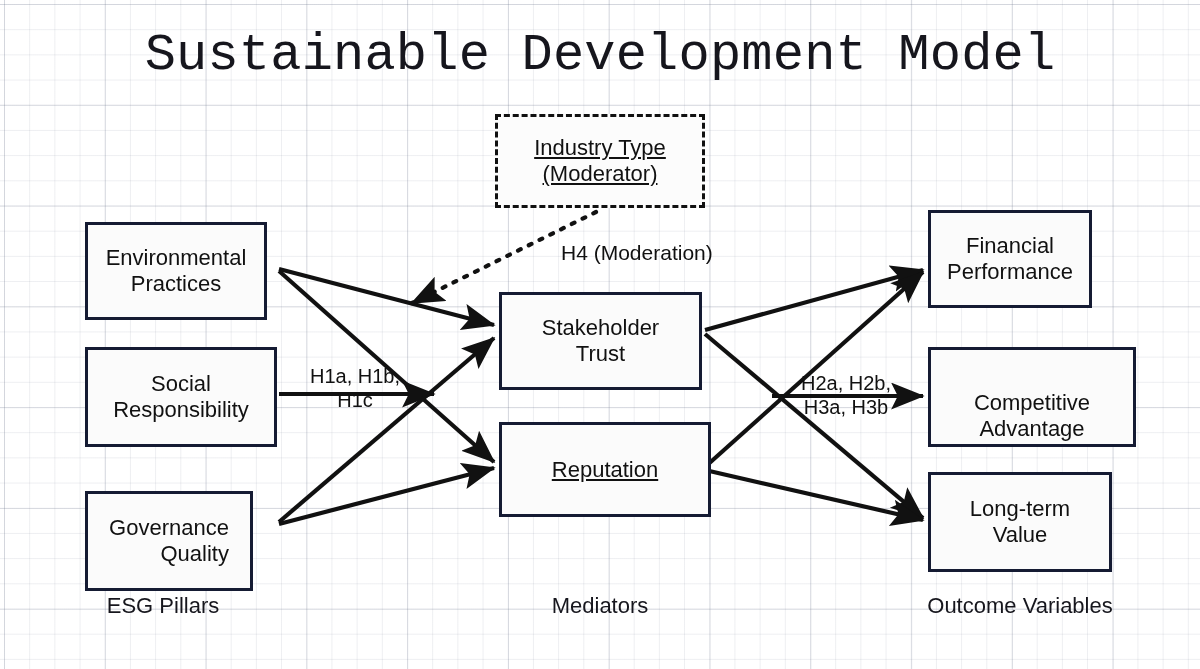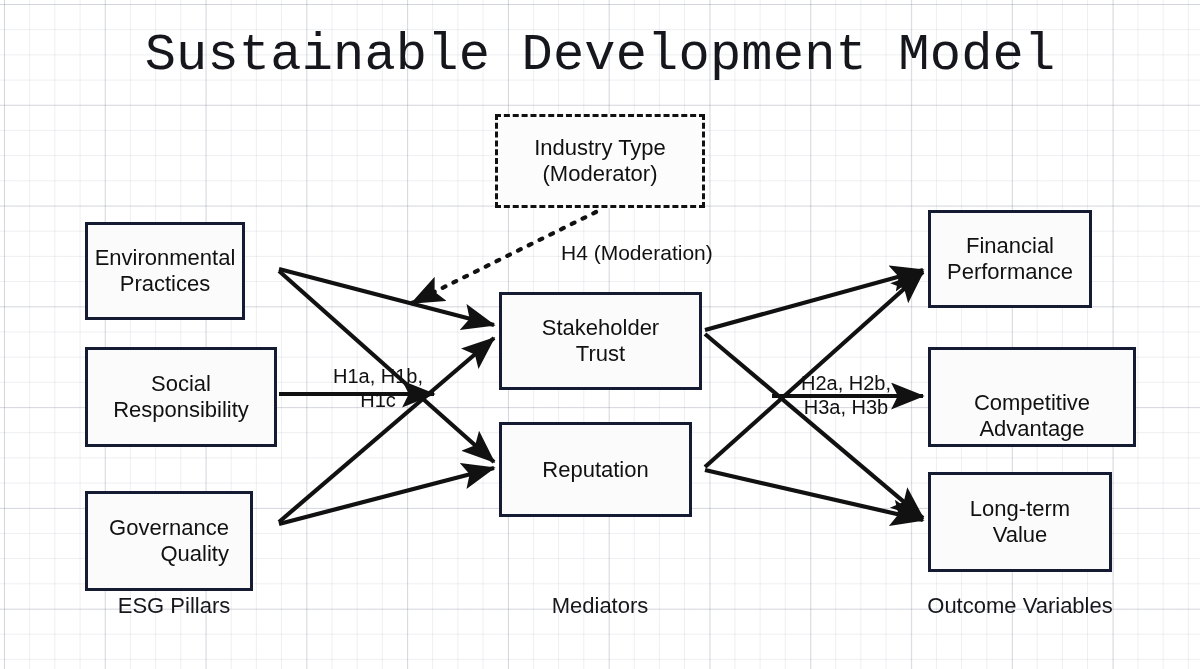--- a/index.html
+++ b/index.html
@@ -60,20 +60,21 @@
     justify-content: center;
     text-align: center;
     color: #111111;
     font-size: 22px;
     line-height: 1.18;
     padding: 2px 6px;
   }
   .node.dashed {
     border: 3px dashed #111111;
     background: #fcfcfc;
+    text-decoration: underline;
   }
 
   .edge-label {
     position: absolute;
     text-align: center;
     color: #111111;
     font-size: 20px;
     line-height: 1.22;
     white-space: nowrap;
   }
@@ -122,21 +123,21 @@
       <line x1="772" y1="396" x2="923" y2="396"></line>
 
       <line x1="705" y1="467" x2="923" y2="272"></line>
 
       <line x1="705" y1="470" x2="923" y2="520"></line>
     </g>
 
     <line x1="596" y1="212" x2="412" y2="303" stroke="#111111" stroke-width="4.2" fill="none" stroke-dasharray="3 9" stroke-linecap="round" marker-end="url(#arrowhead-dash)"></line>
   </svg>
 
-  <div class="node" style="left:85px; top:222px; width:160px; height:98px;">
+  <div class="node" style="left:85px; top:222px; width:182px; height:98px;">
     <span style="white-space:pre-line">Environmental
 Practices</span>
   </div>
   <div class="node" style="left:85px; top:347px; width:192px; height:100px;">
     <span style="white-space:pre-line">Social
 Responsibility</span>
   </div>
   <div class="node" style="left:85px; top:491px; width:168px; height:100px;text-align:right;">
     <span style="white-space:pre-line">Governance
 Quality</span>
@@ -144,48 +145,48 @@
 
   <div class="node dashed" style="left:495px; top:114px; width:210px; height:94px;">
     <span style="white-space:pre-line">Industry Type
 (Moderator)</span>
   </div>
 
   <div class="node" style="left:499px; top:292px; width:203px; height:98px;">
     <span style="white-space:pre-line">Stakeholder
 Trust</span>
   </div>
-  <div class="node" style="left:499px; top:422px; width:193px; height:95px;">
+  <div class="node" style="left:499px; top:422px; width:212px; height:95px;text-decoration:underline;">
     <span style="white-space:pre-line">Reputation</span>
   </div>
 
   <div class="node" style="left:928px; top:210px; width:164px; height:98px;">
     <span style="white-space:pre-line">Financial
 Performance</span>
   </div>
   <div class="node" style="left:928px; top:347px; width:208px; height:100px;align-items:flex-end;">
     <span style="white-space:pre-line">Competitive
 Advantage</span>
   </div>
   <div class="node" style="left:928px; top:472px; width:184px; height:100px;">
     <span style="white-space:pre-line">Long-term
 Value</span>
   </div>
 
-  <div class="edge-label" style="left:275px; top:364px; width:160px;margin-left:23px;">
+  <div class="edge-label" style="left:275px; top:364px; width:160px;">
     <div>H1a, H1b,</div>
     <div>H1c</div>
   </div>
 
   <div class="edge-label" style="left:766px; top:371px; width:160px;">
     <div>H2a, H2b,</div>
     <div>H3a, H3b</div>
   </div>
 
   <div class="edge-label" style="left:548px; top:240px; width:200px; text-align:left;margin-left:13px;">
     <div style="font-size:21px;">H4 (Moderation)</div>
   </div>
 
-  <div class="col-label" style="left:74px; top:593px; width:200px;">ESG Pillars</div>
+  <div class="col-label" style="left:63px; top:593px; width:200px;">ESG Pillars</div>
   <div class="col-label" style="left:500px; top:593px; width:200px;">Mediators</div>
   <div class="col-label" style="left:910px; top:593px; width:220px;">Outcome Variables</div>
 
 </div>
 
 </body></html>

